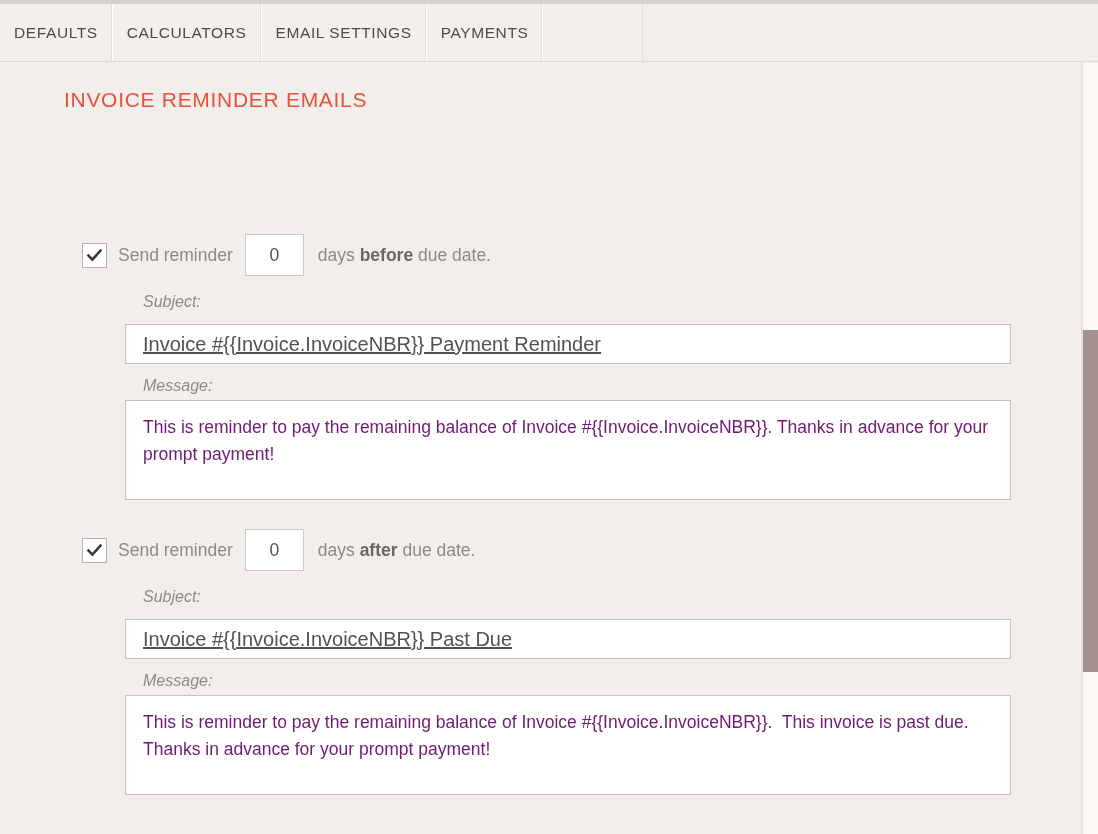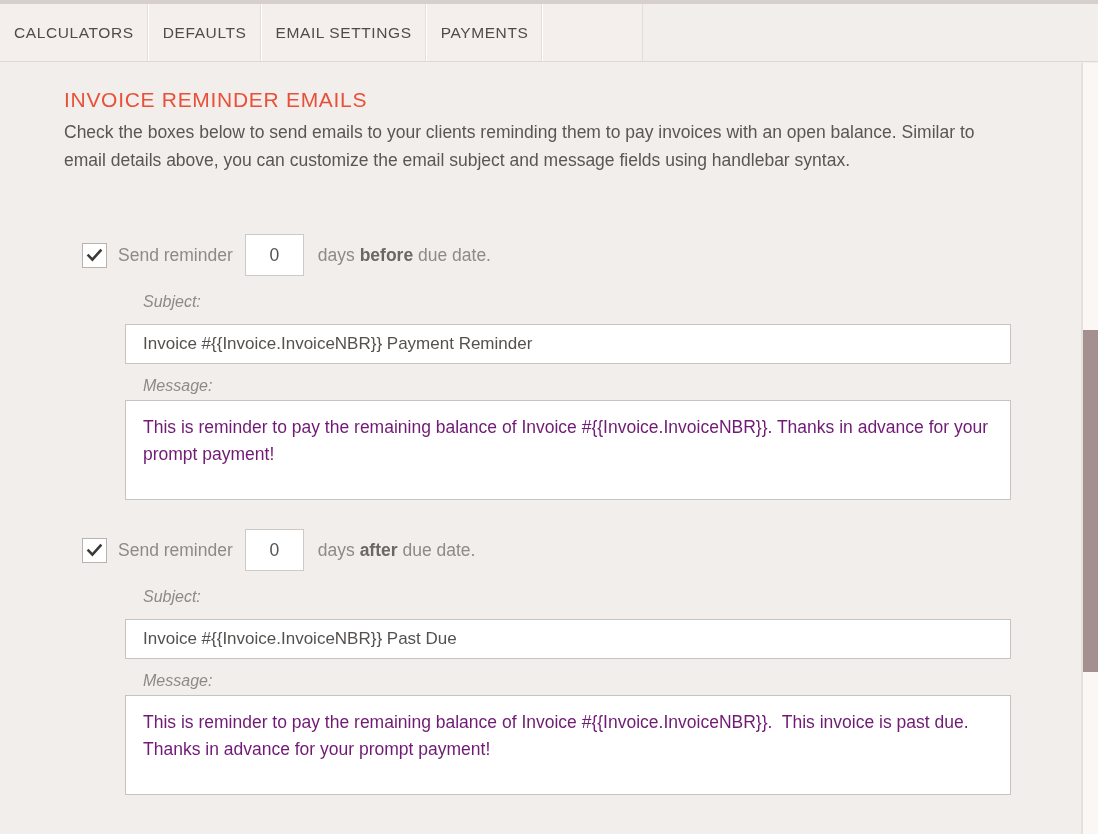--- a/index.html
+++ b/index.html
@@ -130,26 +130,27 @@
     font-size: 16px;
     font-style: italic;
   }
   .text-input {
     position: absolute;
     left: 125px;
     width: 886px; height: 40px;
     background: #ffffff;
     border: 1px solid #c9c3bf;
     color: #55514e;
-    font-size: 17px;
+    font-size: 20px;
     padding: 0 17px;
     line-height: 38px;
     white-space: nowrap;
     overflow: hidden;
     cursor: text;
+    text-decoration: underline;
   }
   .text-area {
     position: absolute;
     left: 125px;
     width: 886px;
     background: #ffffff;
     border: 1px solid #c9c3bf;
     color: #701a75;
     font-size: 17.5px;
     padding: 13px 17px;
@@ -182,40 +183,39 @@
 </style>
 </head>
 <body>
 
 <div id="app">
 
   <div class="topline"></div>
 
   <div class="tabbar">
     <div class="tab">
+      <span>DEFAULTS</span>
+    </div>
+    <div class="tab">
       <span>CALCULATORS</span>
-    </div>
-    <div class="tab">
-      <span>DEFAULTS</span>
     </div>
     <div class="tab">
       <span>EMAIL SETTINGS</span>
     </div>
     <div class="tab">
       <span>PAYMENTS</span>
     </div>
     <div class="tab-spacer"></div>
     <div class="tab-rest"></div>
   </div>
 
   <div class="content">
 
     <div class="section-title">INVOICE REMINDER EMAILS</div>
 
-    <div class="desc">Check the boxes below to send emails to your clients reminding them to pay invoices with an open balance. Similar to email details above, you can customize the email subject and message fields using handlebar syntax.</div>
 
     <div class="reminder-row" style="top:172px;">
       <div class="checkbox">
         <svg width="17" height="17" viewBox="0 0 17 17">
           <path d="M2.5 8.6 L6.4 12.6 L14.5 3.6" fill="none" stroke="#3c3836" stroke-width="2.6" stroke-linecap="square" stroke-linejoin="miter"></path>
         </svg>
       </div>
       <span class="rlabel">Send reminder</span>
       <div class="numbox">0</div>
       <span class="rtail">

